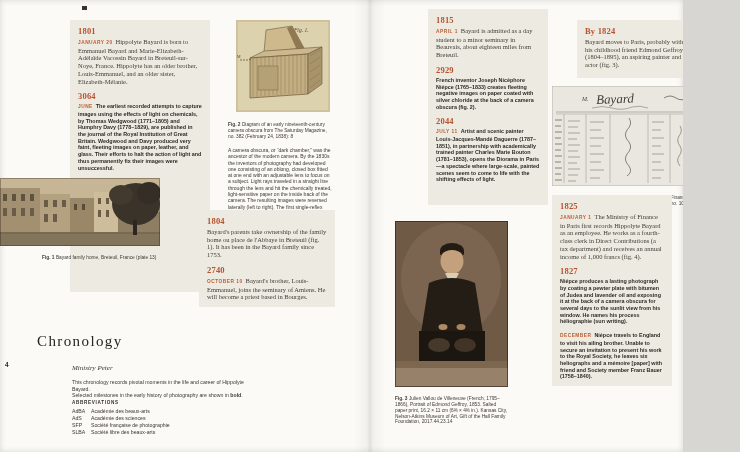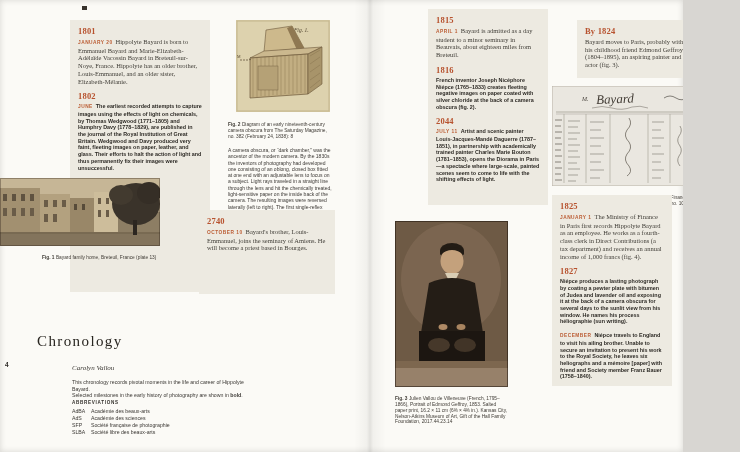--- a/index.html
+++ b/index.html
@@ -42,21 +42,21 @@
 
   <div class="abs gutter"></div>
   <div class="abs mark"></div>
 
   <div class="abs panel" style="left:70px;top:20px;width:140px;min-height:272px;">
     <div class="entry">
       <h3 class="yr">1801</h3>
       <p class="body serif"><span class="dt">JANUARY 20</span><span>Hippolyte Bayard is born to Emmanuel Bayard and Marie-Elizabeth-Adélaïde Vacossin Bayard in Breteuil-sur-Noye, France. Hippolyte has an older brother, Louis-Emmanuel, and an older sister, Elizabeth-Mélanie.</span></p>
     </div>
     <div class="entry">
-      <h3 class="yr">1802</h3>
+      <h3 class="yr">3064</h3>
       <p class="body bold"><span class="dt">JUNE</span><span>The earliest recorded attempts to capture images using the effects of light on chemicals, by Thomas Wedgwood (1771–1805) and Humphry Davy (1778–1829), are published in the journal of the Royal Institution of Great Britain. Wedgwood and Davy produced very faint, fleeting images on paper, leather, and glass. Their efforts to halt the action of light and thus permanently fix their images were unsuccessful.</span></p>
     </div>
   </div>
 
   <div class="abs" style="left:0;top:178px;width:160px;height:68px;z-index:2;">
     <svg width="160" height="68" viewBox="0 0 160 68">
       <rect x="0" y="0" width="160" height="68" fill="#c6b696"></rect>
       <rect x="0" y="10" width="40" height="48" fill="#a29070"></rect>
       <rect x="3" y="16" width="4" height="7" fill="#5f5240"></rect>
         <rect x="12" y="16" width="4" height="7" fill="#5f5240"></rect>
@@ -110,32 +110,36 @@
         <circle cx="8" cy="40" r="0.7" fill="#5a4a32"></circle>
       <circle cx="11" cy="40" r="0.7" fill="#5a4a32"></circle>
         <circle cx="14" cy="39.5" r="0.7" fill="#5a4a32"></circle>
     </svg>
   </div>
   <p class="abs cap" style="left:228px;top:117px;width:104px;"><b>Fig. 2</b> <span>Diagram of an early nineteenth-century camera obscura from The Saturday Magazine, no. 382 (February 24, 1838): 8</span></p>
   <p class="abs note" style="left:228px;top:142px;width:104px;">A camera obscura, or “dark chamber,” was the ancestor of the modern camera. By the 1830s the inventors of photography had developed one consisting of an oblong, closed box fitted at one end with an adjustable lens to focus on a subject. Light rays traveled in a straight line through the lens and hit the chemically treated, light-sensitive paper on the inside back of the camera. The resulting images were reversed laterally (left to right). The first single-reflex camera with a mirror enclosed appeared in 1841. The light bounced off the mirror and hit the sensitized paper or plate so that the image would no longer be reversed.</p>
 
   <div class="abs panel" style="left:199px;top:210px;width:136px;min-height:84px;">
     <div class="entry">
+      <h3 class="yr">1804</h3>
+      <p class="body serif"><span>Bayard's parents take ownership of the family home ou place de l'Abbaye in Breteuil (fig. 1). It has been in the Bayard family since 1753.</span></p>
+    </div>
+    <div class="entry">
       <h3 class="yr">2740</h3>
       <p class="body serif"><span class="dt">OCTOBER 10</span><span>Bayard's brother, Louis-Emmanuel, joins the seminary of Amiens. He will become a priest based in Bourges.</span></p>
     </div>
   </div>
 
   <div class="abs panel" style="left:428px;top:9px;width:120px;min-height:196px;">
     <div class="entry">
       <h3 class="yr">1815</h3>
       <p class="body serif"><span class="dt">APRIL 1</span><span>Bayard is admitted as a day student to a minor seminary in Beauvais, about eighteen miles from Breteuil.</span></p>
     </div>
     <div class="entry">
-      <h3 class="yr">1816</h3>
+      <h3 class="yr">2929</h3>
       <p class="body bold"><span>French inventor Joseph Nicéphore Niépce (1765–1833) creates fleeting negative images on paper coated with silver chloride at the back of a camera obscura (fig. 2).</span></p>
     </div>
     <div class="entry">
       <h3 class="yr">2044</h3>
       <p class="body bold"><span class="dt">JULY 11</span><span>Artist and scenic painter Louis-Jacques-Mandé Daguerre (1787–1851), in partnership with academically trained painter Charles Marie Bouton (1781–1853), opens the Diorama in Paris—a spectacle where large-scale, painted scenes seem to come to life with the shifting effects of light.</span></p>
     </div>
   </div>
 
   <div class="abs" style="left:395px;top:221px;width:113px;height:166px;z-index:2;">
     <svg width="113" height="166" viewBox="0 0 113 166">
@@ -195,21 +199,21 @@
       <h3 class="yr">1827</h3>
       <p class="body bold"><span>Niépce produces a lasting photograph by coating a pewter plate with bitumen of Judea and lavender oil and exposing it at the back of a camera obscura for several days to the sunlit view from his window. He names his process héliographie (sun writing).</span></p>
     </div>
     <div class="entry">
 
       <p class="body bold"><span class="dt">DECEMBER</span><span>Niépce travels to England to visit his ailing brother. Unable to secure an invitation to present his work to the Royal Society, he leaves six heliographs and a mémoire [paper] with friend and Society member Franz Bauer (1758–1840).</span></p>
     </div>
   </div>
 
   <h1 class="abs title" style="left:37px;top:333px;">Chronology</h1>
-  <p class="abs author" style="left:72px;top:364px;">Carolyn Vallou</p>
+  <p class="abs author" style="left:72px;top:364px;">Ministry Peter</p>
   <p class="abs intro" style="left:72px;top:379px;width:190px;">
     <span>This chronology records pivotal moments in the life and career of Hippolyte Bayard.</span><br>
     <span>Selected milestones in the early history of photography are shown in </span><b>bold</b><span>.</span>
   </p>
   <div class="abs" style="left:72px;top:400px;width:160px;">
     <p class="abbr-head">ABBREVIATIONS</p>
     <div class="abbr-row"><span class="abbr-code">AdBA</span><span>Académie des beaux-arts</span></div>
     <div class="abbr-row"><span class="abbr-code">AdS</span><span>Académie des sciences</span></div>
     <div class="abbr-row"><span class="abbr-code">SFP</span><span>Société française de photographie</span></div>
     <div class="abbr-row"><span class="abbr-code">SLBA</span><span>Société libre des beaux-arts</span></div>

